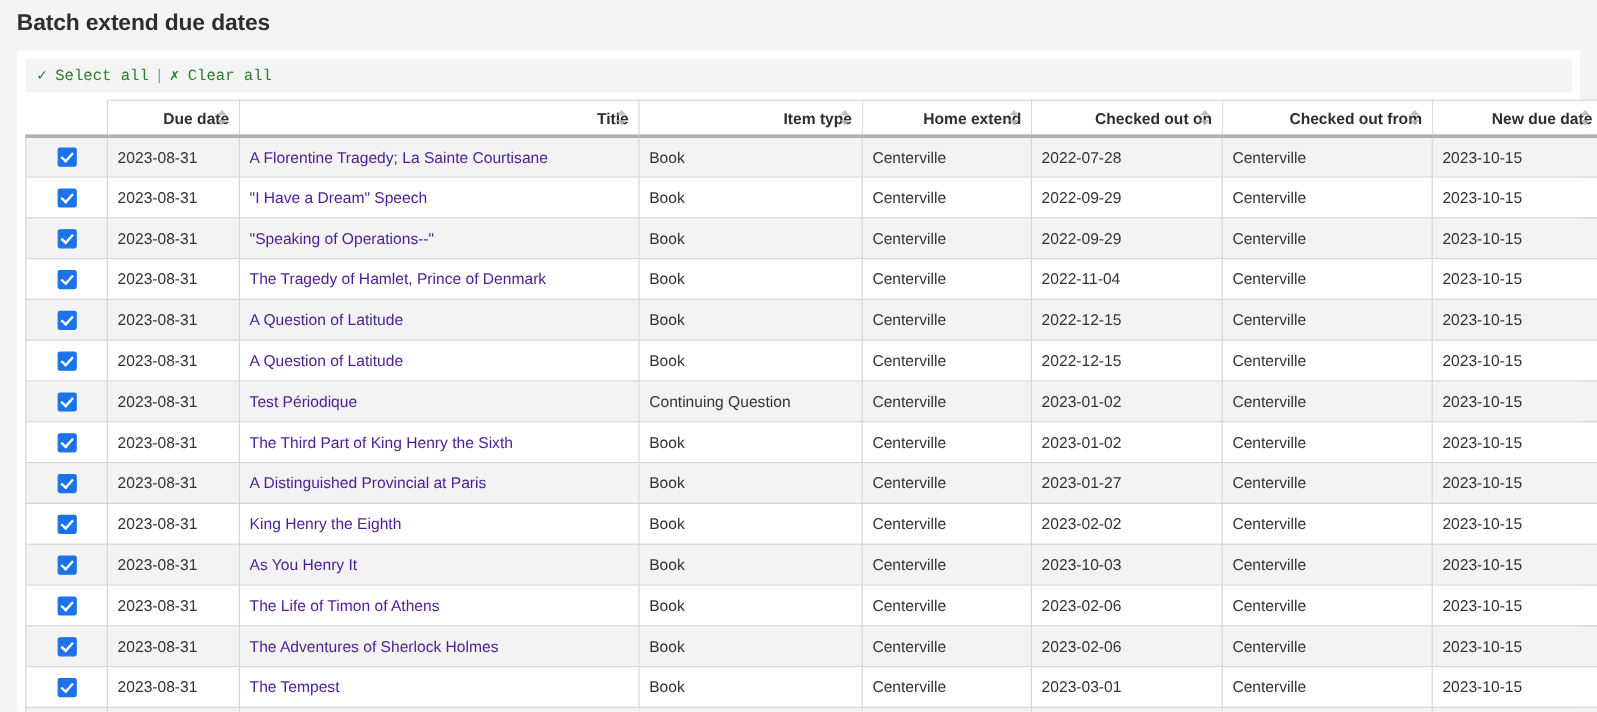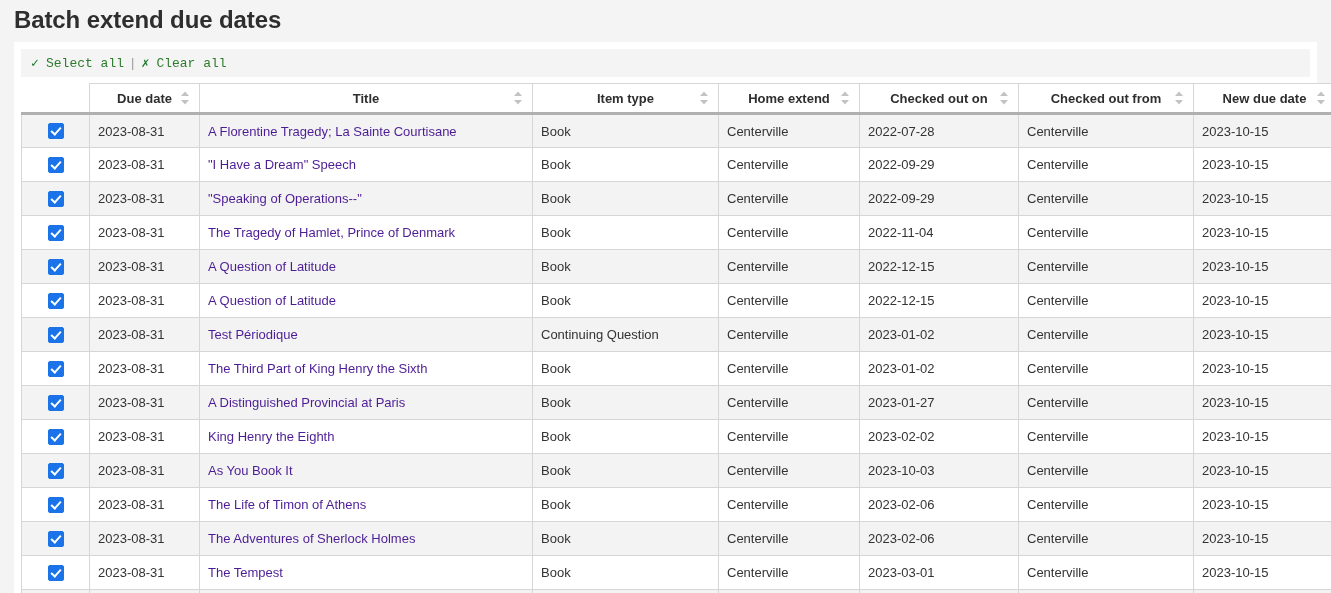--- a/index.html
+++ b/index.html
@@ -19,21 +19,21 @@
     width: 1331px;
     height: 593px;
     position: relative;
     background: #f4f4f4;
   }
 
   
   .page-title {
     margin: 0;
     padding: 7px 0 0 14px;
-    font-size: 24px;
+    font-size: 19px;
     font-weight: bold;
     color: #2e2e2e;
     letter-spacing: -0.1px;
     line-height: 26px;
   }
 
   
   .card {
     position: absolute;
     left: 14px;
@@ -84,21 +84,21 @@
 
   table.dt thead th {
     background: #ffffff;
     border: 1px solid #d6d6d6;
     border-bottom: 3px solid #b0b0b0;
     font-weight: bold;
     color: #2e2e2e;
     font-size: 13px;
     height: 30px;
     padding: 0 8px;
-    text-align: center;
+    text-align: right;
     vertical-align: middle;
     position: relative;
     white-space: nowrap;
     cursor: pointer;
   }
   table.dt thead th.nosort { cursor: default; }
   table.dt thead th.col-check {
     border-left: 1px solid #ffffff;
     border-top: 1px solid #ffffff;
     border-right: 1px solid #d6d6d6;
@@ -335,21 +335,21 @@
             <td class="cell-title"><a>King Henry the Eighth</a></td>
             <td>Book</td>
             <td>Centerville</td>
             <td>2023-02-02</td>
             <td>Centerville</td>
             <td>2023-10-15</td>
           </tr>
           <tr class="odd">
             <td class="cell-check"><input type="checkbox" class="cbx" checked="" style=""></td>
             <td>2023-08-31</td>
-            <td class="cell-title"><a>As You Book It</a></td>
+            <td class="cell-title"><a>As You Henry It</a></td>
             <td>Book</td>
             <td>Centerville</td>
             <td>2023-10-03</td>
             <td>Centerville</td>
             <td>2023-10-15</td>
           </tr>
           <tr class="even">
             <td class="cell-check"><input type="checkbox" class="cbx" checked="" style=""></td>
             <td>2023-08-31</td>
             <td class="cell-title"><a>The Life of Timon of Athens</a></td>

